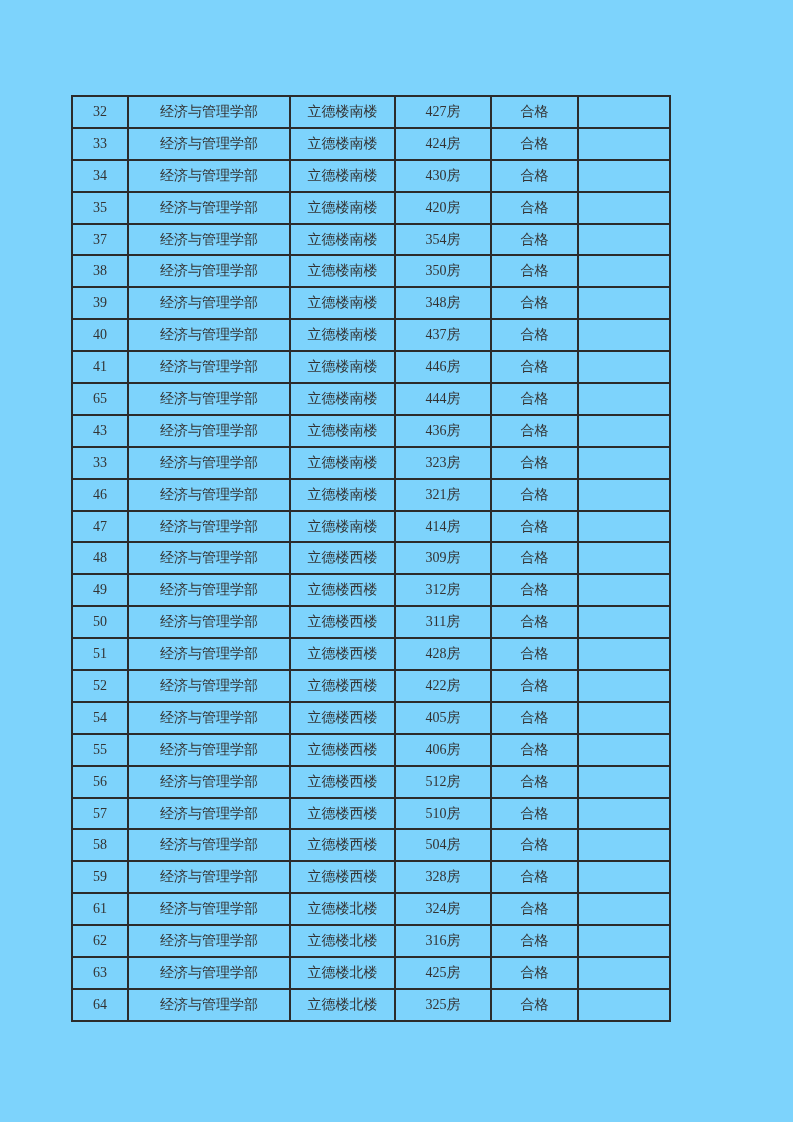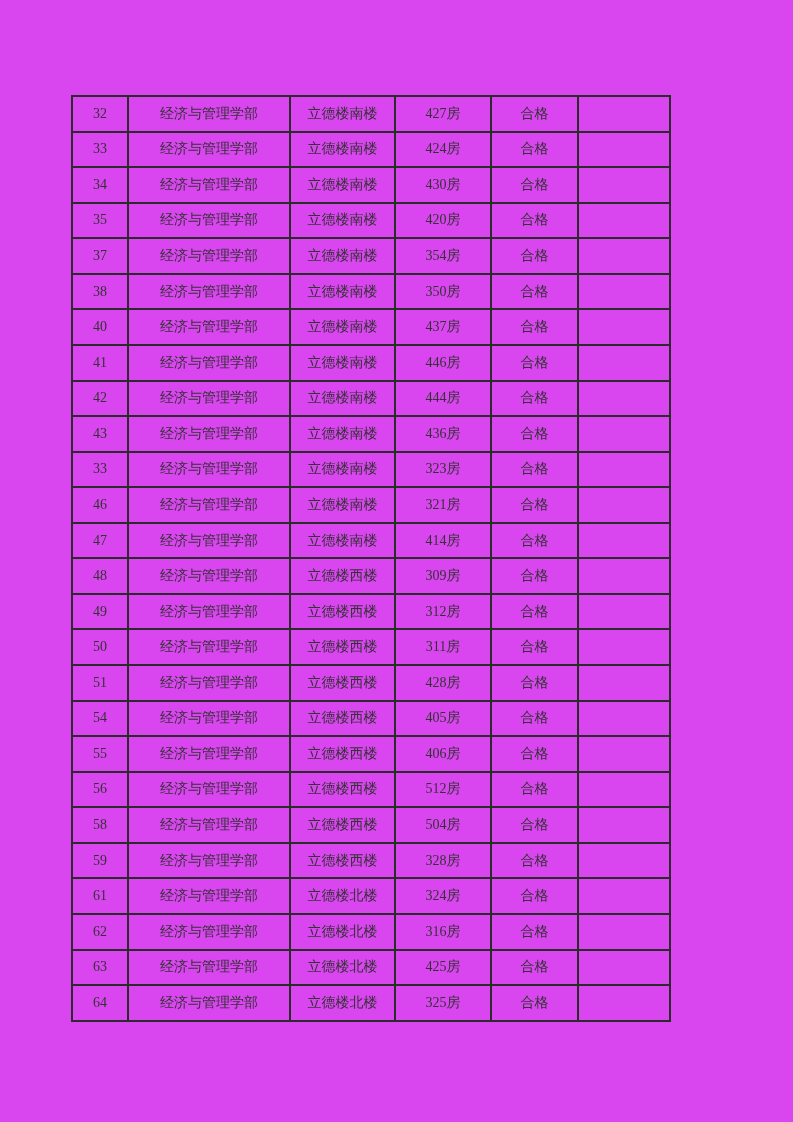--- a/index.html
+++ b/index.html
@@ -4,21 +4,21 @@
 <style>
   html, body {
     margin: 0;
     padding: 0;
     background: #ffffff;
   }
   .page {
     position: relative;
     width: 793px;
     height: 1122px;
-    background: #d946ef;
+    background: #7dd3fc;
     overflow: hidden;
     font-family: "Liberation Serif", "DejaVu Serif", serif;
   }
   table.grid {
     position: absolute;
     left: 71px;
     top: 95px;
     width: 598px;
     height: 927px;
     border-collapse: collapse;
@@ -92,37 +92,45 @@
         </tr>
         <tr>
           <td>38</td>
           <td>经济与管理学部</td>
           <td>立德楼南楼</td>
           <td>350房</td>
           <td>合格</td>
           <td></td>
         </tr>
         <tr>
+          <td>39</td>
+          <td>经济与管理学部</td>
+          <td>立德楼南楼</td>
+          <td>348房</td>
+          <td>合格</td>
+          <td></td>
+        </tr>
+        <tr>
           <td>40</td>
           <td>经济与管理学部</td>
           <td>立德楼南楼</td>
           <td>437房</td>
           <td>合格</td>
           <td></td>
         </tr>
         <tr>
           <td>41</td>
           <td>经济与管理学部</td>
           <td>立德楼南楼</td>
           <td>446房</td>
           <td>合格</td>
           <td></td>
         </tr>
         <tr>
-          <td>42</td>
+          <td>65</td>
           <td>经济与管理学部</td>
           <td>立德楼南楼</td>
           <td>444房</td>
           <td>合格</td>
           <td></td>
         </tr>
         <tr>
           <td>43</td>
           <td>经济与管理学部</td>
           <td>立德楼南楼</td>
@@ -180,40 +188,56 @@
         </tr>
         <tr>
           <td>51</td>
           <td>经济与管理学部</td>
           <td>立德楼西楼</td>
           <td>428房</td>
           <td>合格</td>
           <td></td>
         </tr>
         <tr>
+          <td>52</td>
+          <td>经济与管理学部</td>
+          <td>立德楼西楼</td>
+          <td>422房</td>
+          <td>合格</td>
+          <td></td>
+        </tr>
+        <tr>
           <td>54</td>
           <td>经济与管理学部</td>
           <td>立德楼西楼</td>
           <td>405房</td>
           <td>合格</td>
           <td></td>
         </tr>
         <tr>
           <td>55</td>
           <td>经济与管理学部</td>
           <td>立德楼西楼</td>
           <td>406房</td>
           <td>合格</td>
           <td></td>
         </tr>
         <tr>
           <td>56</td>
           <td>经济与管理学部</td>
           <td>立德楼西楼</td>
           <td>512房</td>
+          <td>合格</td>
+          <td></td>
+        </tr>
+        <tr>
+          <td>57</td>
+          <td>经济与管理学部</td>
+          <td>立德楼西楼</td>
+          <td>510房</td>
           <td>合格</td>
           <td></td>
         </tr>
         <tr>
           <td>58</td>
           <td>经济与管理学部</td>
           <td>立德楼西楼</td>
           <td>504房</td>
           <td>合格</td>
           <td></td>

